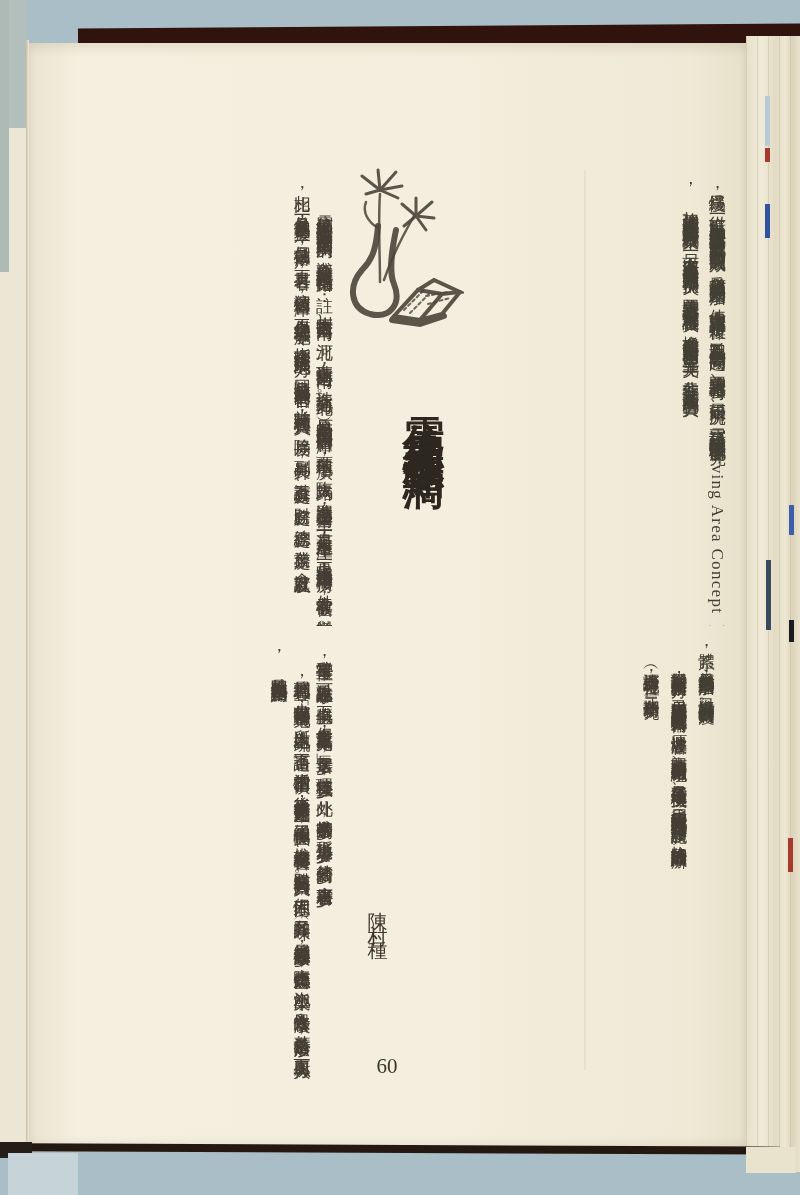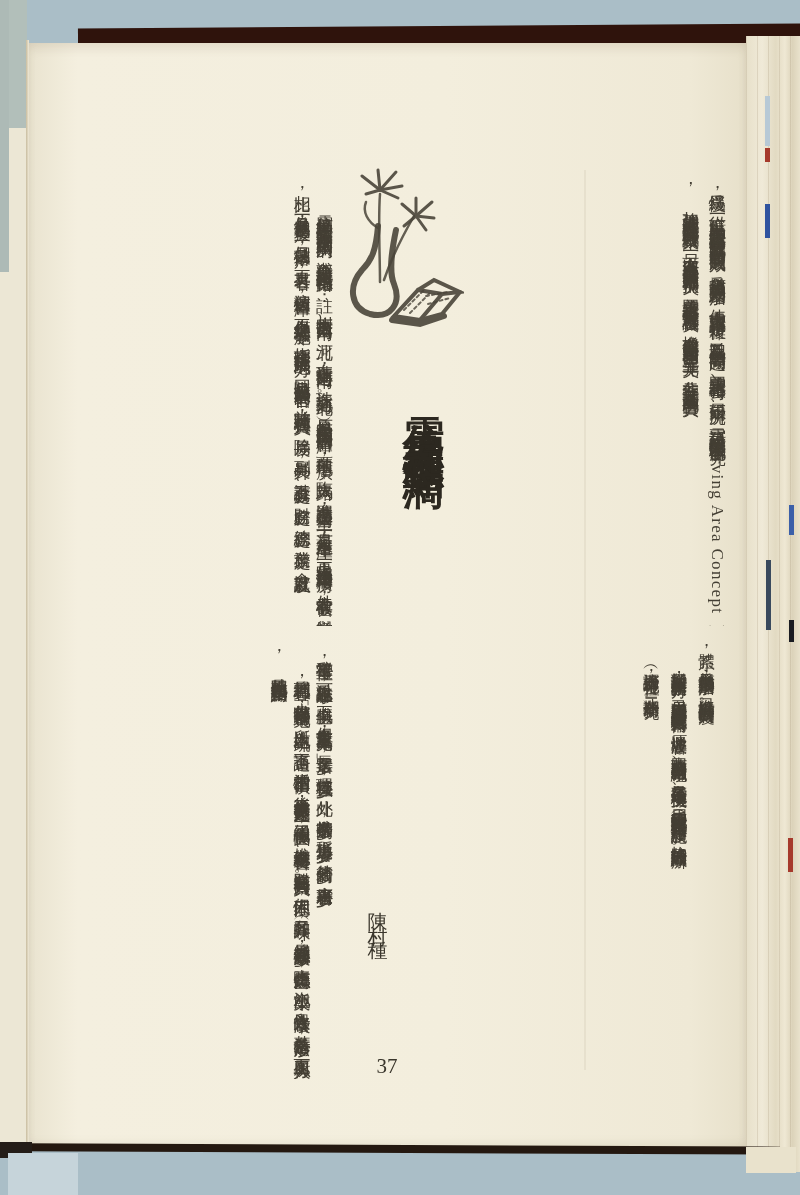--- a/index.html
+++ b/index.html
@@ -136,14 +136,14 @@
   <div class="article-title">電信總局在穗點滴</div>
   <div class="article-author">陳村種</div>
   <div class="vtext canton-top">
       <p>電信總局是在民國三十八年三月初由南京遷到廣州的，辦公所在地是設在河南福德路，（註：廣州市區分爲河南、河北，在珠江之南稱河南，珠江之北稱河北。）原是第六區電信管理局的一個料庫，面積佔地不廣，臨大馬路，進門左邊是警衛室，右邊是一座木造車庫，正中是一座磚造建築三層樓房，外表非常破舊，與當時的六區局設在沙面的辦公大厦相比，眞像是一個是暴發戶，一個是破落戶，更有甚者，這個破舊料庫，不僅是總局發號施令；指揮全國電信行政的地方，同時也是部份員眷的宿舍。當時總局在穗人員，除局長、副局長外，計有工務處、財務處、總務處、業務處、會計處以及</p>
     </div>
   <div class="vtext canton-bottom cont">
       <p>秘書室等單位，可說是麻雀雖小，五臟俱全，但大多是羣龍見首不見尾，「長」字輩居多，佐理職員甚少，此外，携家帶眷的多，稱孤道寡者少；外省籍的多，廣東省籍者少。</p>
       <p>總局到穗員眷，大部份都是初臨「貴」地，所以人地生疏，言語不通，生活相當不習慣，後來爲求大家飲食方便起見，組織了一個伙食團，推舉總務處曹科長、財務處江科長共同負責。但人性不同，各如其口（味），總局員眷以江浙籍最多，喜吃燻魚醬肉，泡飯小菜，粵人飲食嗜淡，菜肴多清蒸清炒，而厨工係粵人，故江科長常爲伙食問題傷透腦筋，時見他用生硬粵語指點厨</p>
     </div>
 
-  <div class="page-number">37</div>
+  <div class="page-number">60</div>
 </div>
 
 </body></html>

